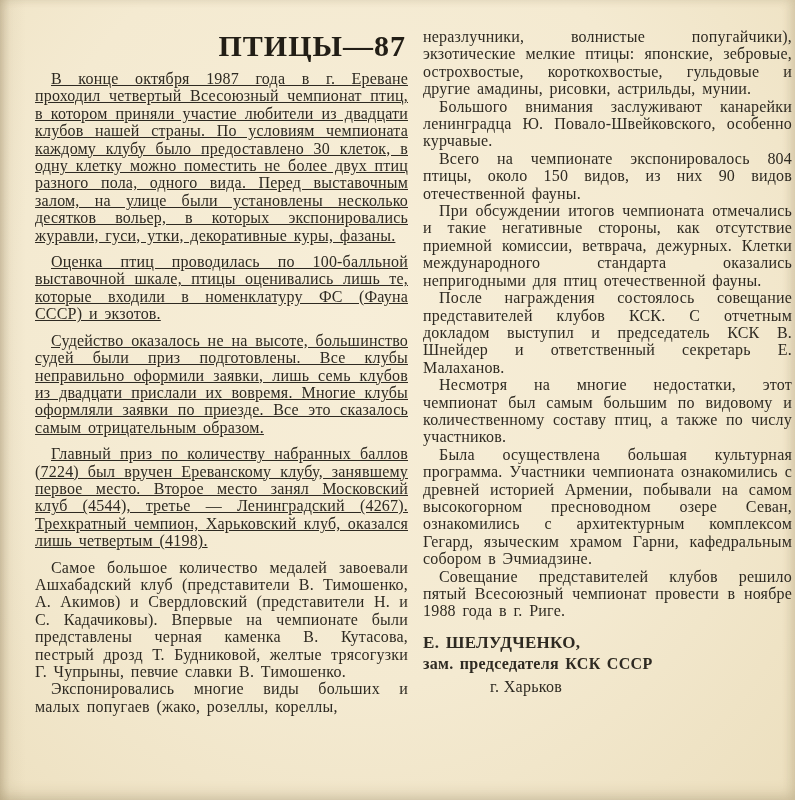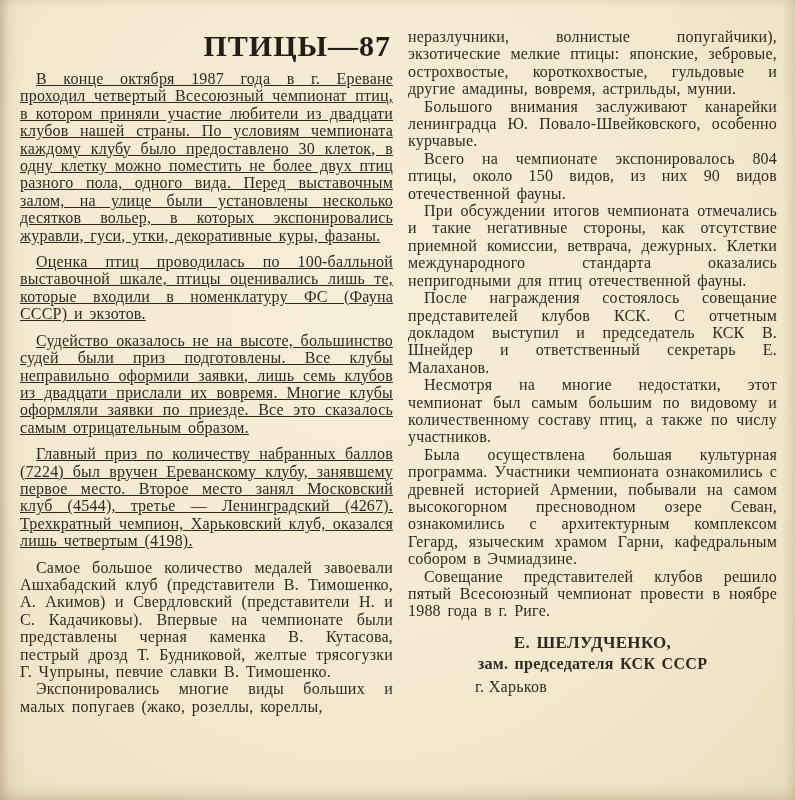--- a/index.html
+++ b/index.html
@@ -15,20 +15,21 @@
     background:var(--paper-edge);
   }
   .page{
     position:relative;
     width:795px;height:800px;
     background:
       linear-gradient(90deg, rgba(120,100,60,.22) 0px, rgba(120,100,60,.05) 10px, rgba(120,100,60,0) 26px),
       radial-gradient(ellipse at 45% 38%, #f7eed8 0%, var(--paper) 55%, #ecdfbe 100%);
     box-shadow:inset 0 -6px 14px rgba(110,90,50,.18), inset -4px 0 10px rgba(110,90,50,.12);
     box-sizing:border-box;
+    padding-left:15px;
   }
   .columns{
     display:flex;
     gap:15px;
     padding:28px 18px 0 20px;
     box-sizing:border-box;
   }
   .col{color:var(--ink);}
   .col-left{width:373px;flex:none;}
   .col-right{width:369px;flex:none;}
@@ -51,21 +52,21 @@
     word-spacing:2.5px;
   }
   .para.indent{text-indent:16px;}
   .para.spaced{margin-bottom:9px;text-decoration:underline;}
   .signature{
     margin-top:12px;
     color:var(--ink);
   }
   .sig-line{
     margin:0;
-    text-align:center;
+    text-align:left;
     font-weight:bold;
     font-size:16px;
     line-height:21px;
     letter-spacing:.3px;
     word-spacing:2px;
   }
   .sig-name{font-size:17px;}
   .sig-city{
     margin:3px 0 0 67px;
     text-align:left;
@@ -87,21 +88,21 @@
     <p class="para indent spaced">В конце октября 1987 года в г. Ереване проходил четвертый Всесоюзный чемпионат птиц, в котором приняли участие любители из двадцати клубов нашей страны. По условиям чемпионата каждому клубу было предоставлено 30 клеток, в одну клетку можно поместить не более двух птиц разного пола, одного вида. Перед выставочным залом, на улице были установлены несколько десятков вольер, в которых экспонировались журавли, гуси, утки, декоративные куры, фазаны.</p>
         <p class="para indent spaced">Оценка птиц проводилась по 100-балльной выставочной шкале, птицы оценивались лишь те, которые входили в номенклатуру ФС (Фауна СССР) и экзотов.</p>
         <p class="para indent spaced">Судейство оказалось не на высоте, большинство судей были приз подготовлены. Все клубы неправильно оформили заявки, лишь семь клубов из двадцати прислали их вовремя. Многие клубы оформляли заявки по приезде. Все это сказалось самым отрицательным образом.</p>
         <p class="para indent spaced">Главный приз по количеству набранных баллов (7224) был вручен Ереванскому клубу, занявшему первое место. Второе место занял Московский клуб (4544), третье — Ленинградский (4267). Трехкратный чемпион, Харьковский клуб, оказался лишь четвертым (4198).</p>
         <p class="para indent">Самое большое количество медалей завоевали Ашхабадский клуб (представители В. Тимошенко, А. Акимов) и Свердловский (представители Н. и С. Кадачиковы). Впервые на чемпионате были представлены черная каменка В. Кутасова, пестрый дрозд Т. Будниковой, желтые трясогузки Г. Чупрыны, певчие славки В. Тимошенко.</p>
         <p class="para indent">Экспонировались многие виды больших и малых попугаев (жако, розеллы, кореллы,</p>
       </div>
 
     <div class="col col-right">
 
-      <p class="para">неразлучники, волнистые попугайчики), экзотические мелкие птицы: японские, зебровые, острохвостые, короткохвостые, гульдовые и другие амадины, вовремя, астрильды, мунии.</p>
+      <p class="para">неразлучники, волнистые попугайчики), экзотические мелкие птицы: японские, зебровые, острохвостые, короткохвостые, гульдовые и другие амадины, рисовки, астрильды, мунии.</p>
         <p class="para indent">Большого внимания заслуживают канарейки ленинградца Ю. Повало-Швейковского, особенно курчавые.</p>
         <p class="para indent">Всего на чемпионате экспонировалось 804 птицы, около 150 видов, из них 90 видов отечественной фауны.</p>
         <p class="para indent">При обсуждении итогов чемпионата отмечались и такие негативные стороны, как отсутствие приемной комиссии, ветврача, дежурных. Клетки международного стандарта оказались непригодными для птиц отечественной фауны.</p>
         <p class="para indent">После награждения состоялось совещание представителей клубов КСК. С отчетным докладом выступил и председатель КСК В. Шнейдер и ответственный секретарь Е. Малаханов.</p>
         <p class="para indent">Несмотря на многие недостатки, этот чемпионат был самым большим по видовому и количественному составу птиц, а также по числу участников.</p>
         <p class="para indent">Была осуществлена большая культурная программа. Участники чемпионата ознакомились с древней историей Армении, побывали на самом высокогорном пресноводном озере Севан, ознакомились с архитектурным комплексом Гегард, языческим храмом Гарни, кафедральным собором в Эчмиадзине.</p>
         <p class="para indent">Совещание представителей клубов решило пятый Всесоюзный чемпионат провести в ноябре 1988 года в г. Риге.</p>
         <div class="signature">
         <p class="sig-line sig-name">Е. ШЕЛУДЧЕНКО,</p>
         <p class="sig-line">зам. председателя КСК СССР</p>

